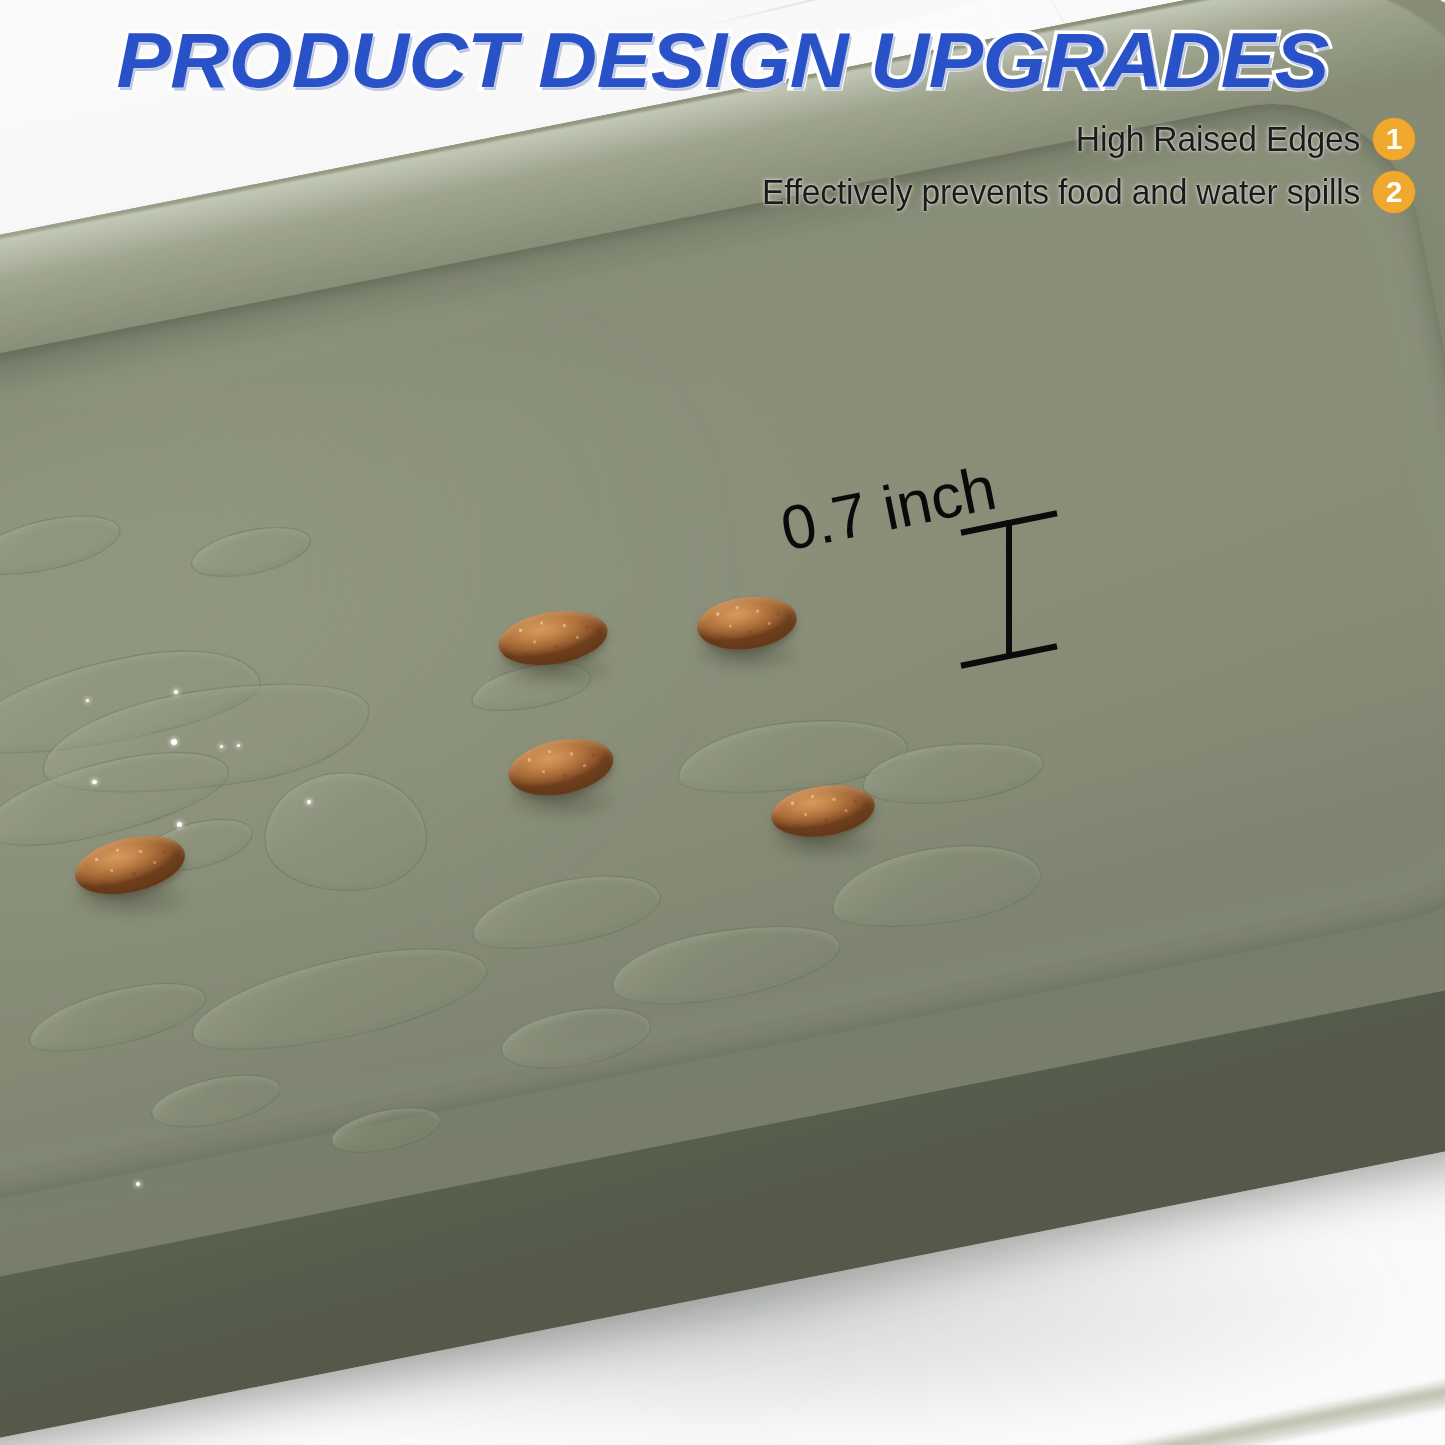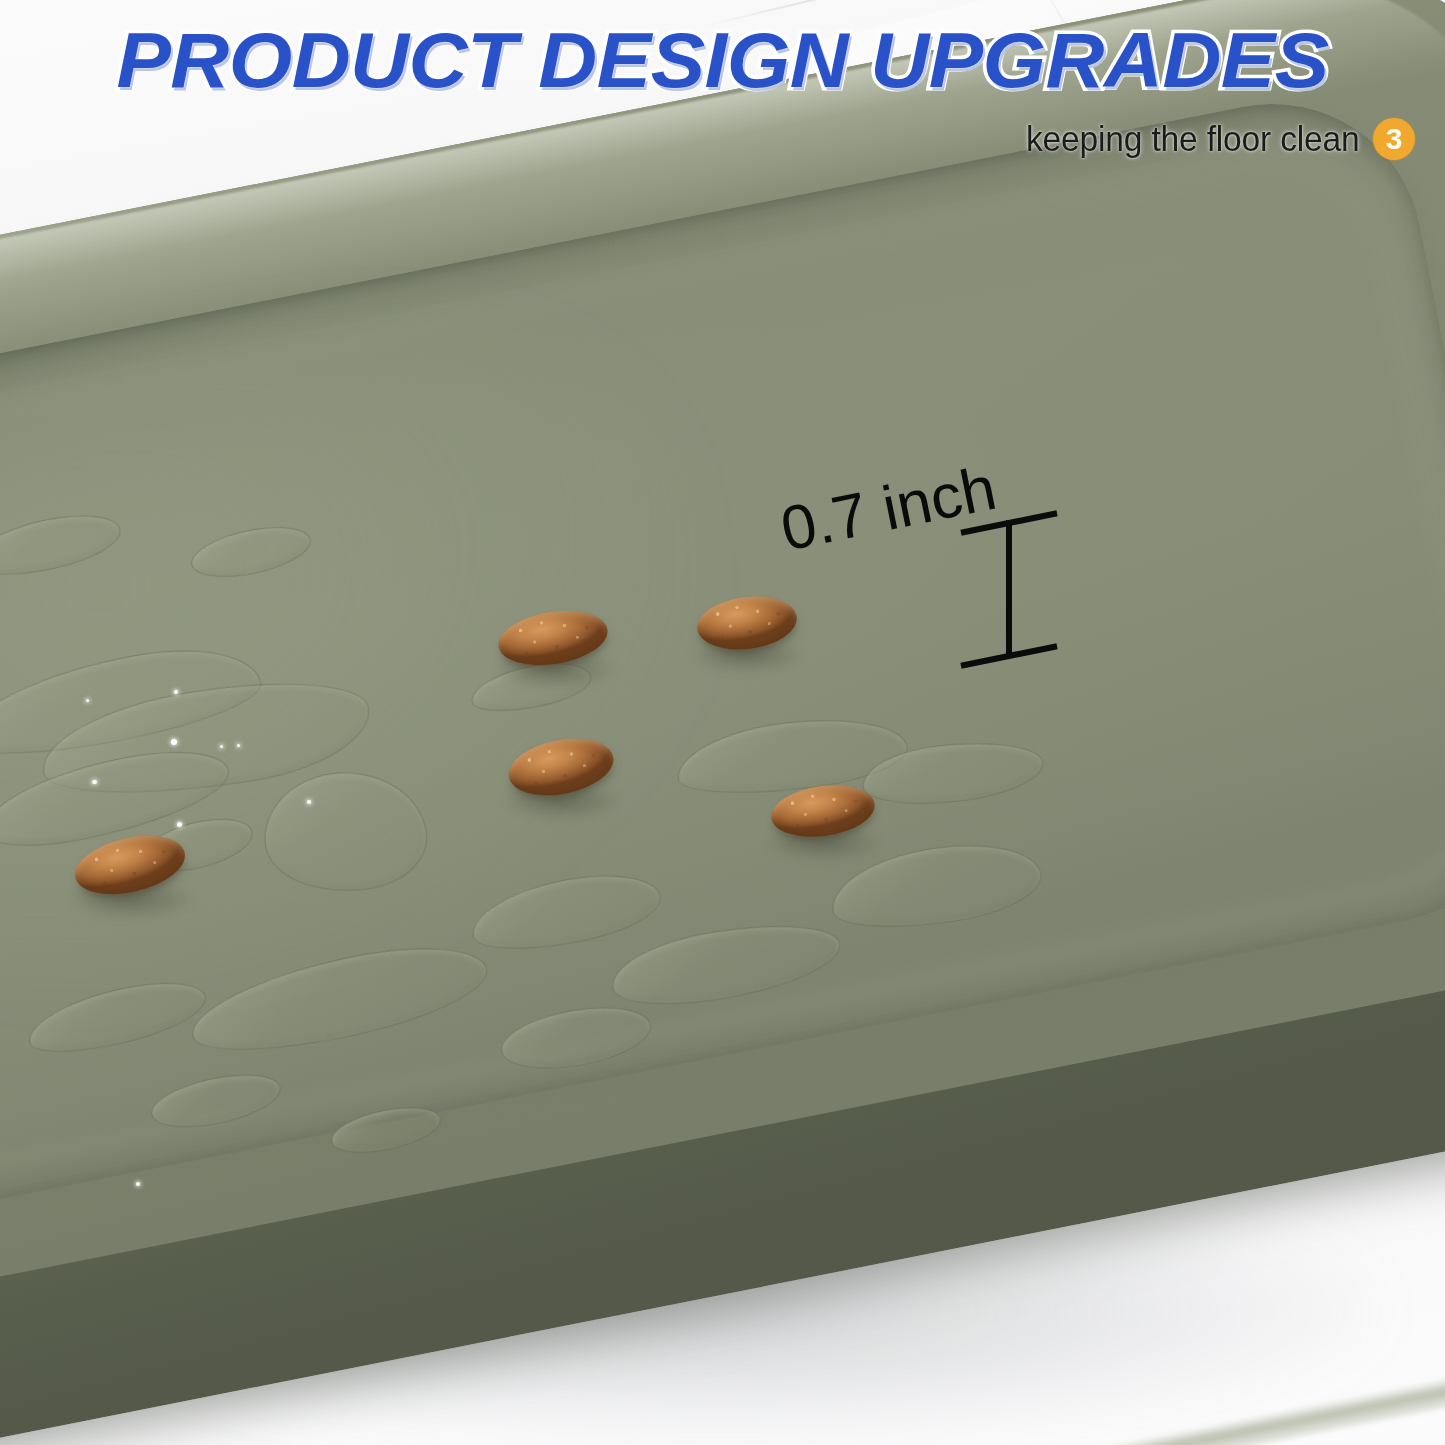--- a/index.html
+++ b/index.html
@@ -421,18 +421,22 @@
       <div class="dim-vline"></div>
       <div class="dim-cap bot"></div>
     </div>
   </div>
 
   <div class="headline-under">PRODUCT DESIGN UPGRADES</div>
   <div class="headline">PRODUCT DESIGN UPGRADES</div>
 
   <div class="bullets">
     <div class="bullet-row">
-      <span class="bullet-text">keeping the floor clean</span>
-      <span class="bullet-badge">3</span>
+      <span class="bullet-text">High Raised Edges</span>
+      <span class="bullet-badge">1</span>
+    </div>
+    <div class="bullet-row">
+      <span class="bullet-text">Effectively prevents food and water spills</span>
+      <span class="bullet-badge">2</span>
     </div>
   </div>
 
 </div>
 
 </body></html>

